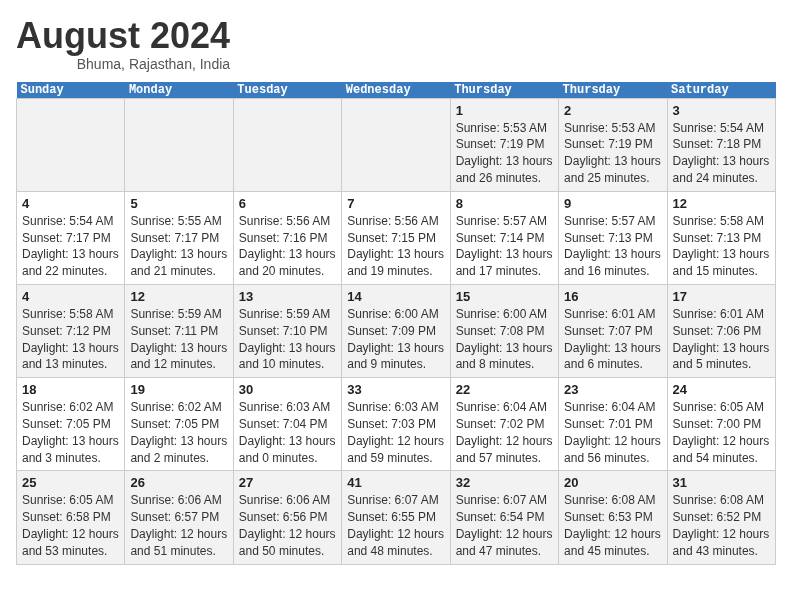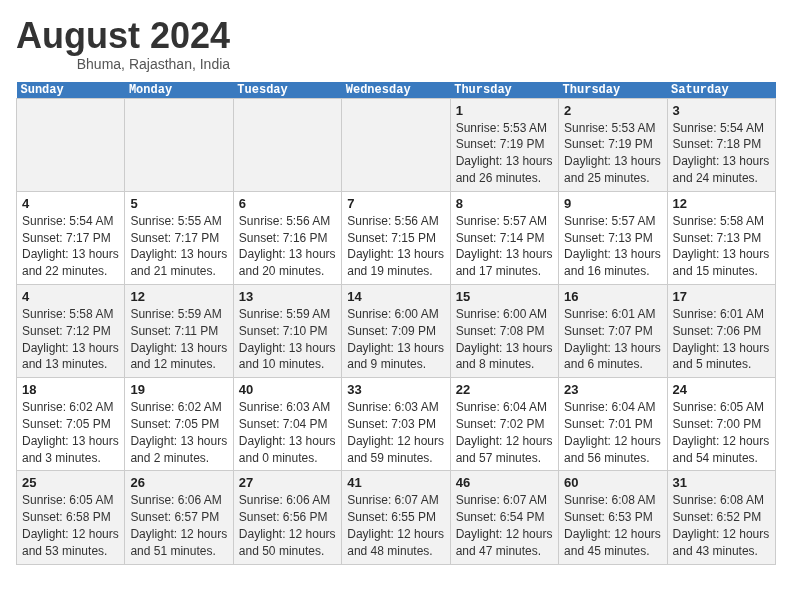--- a/index.html
+++ b/index.html
@@ -239,21 +239,21 @@
 and 3 minutes.</div>
         </td>
         <td>
           <span class="day-number">19</span>
           <div class="cell-content" style="white-space: pre-line;">Sunrise: 6:02 AM
 Sunset: 7:05 PM
 Daylight: 13 hours
 and 2 minutes.</div>
         </td>
         <td>
-          <span class="day-number">40</span>
+          <span class="day-number">30</span>
           <div class="cell-content" style="white-space: pre-line;">Sunrise: 6:03 AM
 Sunset: 7:04 PM
 Daylight: 13 hours
 and 0 minutes.</div>
         </td>
         <td>
           <span class="day-number">33</span>
           <div class="cell-content" style="white-space: pre-line;">Sunrise: 6:03 AM
 Sunset: 7:03 PM
 Daylight: 12 hours
@@ -304,28 +304,28 @@
 and 50 minutes.</div>
         </td>
         <td>
           <span class="day-number">41</span>
           <div class="cell-content" style="white-space: pre-line;">Sunrise: 6:07 AM
 Sunset: 6:55 PM
 Daylight: 12 hours
 and 48 minutes.</div>
         </td>
         <td>
-          <span class="day-number">46</span>
+          <span class="day-number">32</span>
           <div class="cell-content" style="white-space: pre-line;">Sunrise: 6:07 AM
 Sunset: 6:54 PM
 Daylight: 12 hours
 and 47 minutes.</div>
         </td>
         <td>
-          <span class="day-number">60</span>
+          <span class="day-number">20</span>
           <div class="cell-content" style="white-space: pre-line;">Sunrise: 6:08 AM
 Sunset: 6:53 PM
 Daylight: 12 hours
 and 45 minutes.</div>
         </td>
         <td>
           <span class="day-number">31</span>
           <div class="cell-content" style="white-space: pre-line;">Sunrise: 6:08 AM
 Sunset: 6:52 PM
 Daylight: 12 hours

